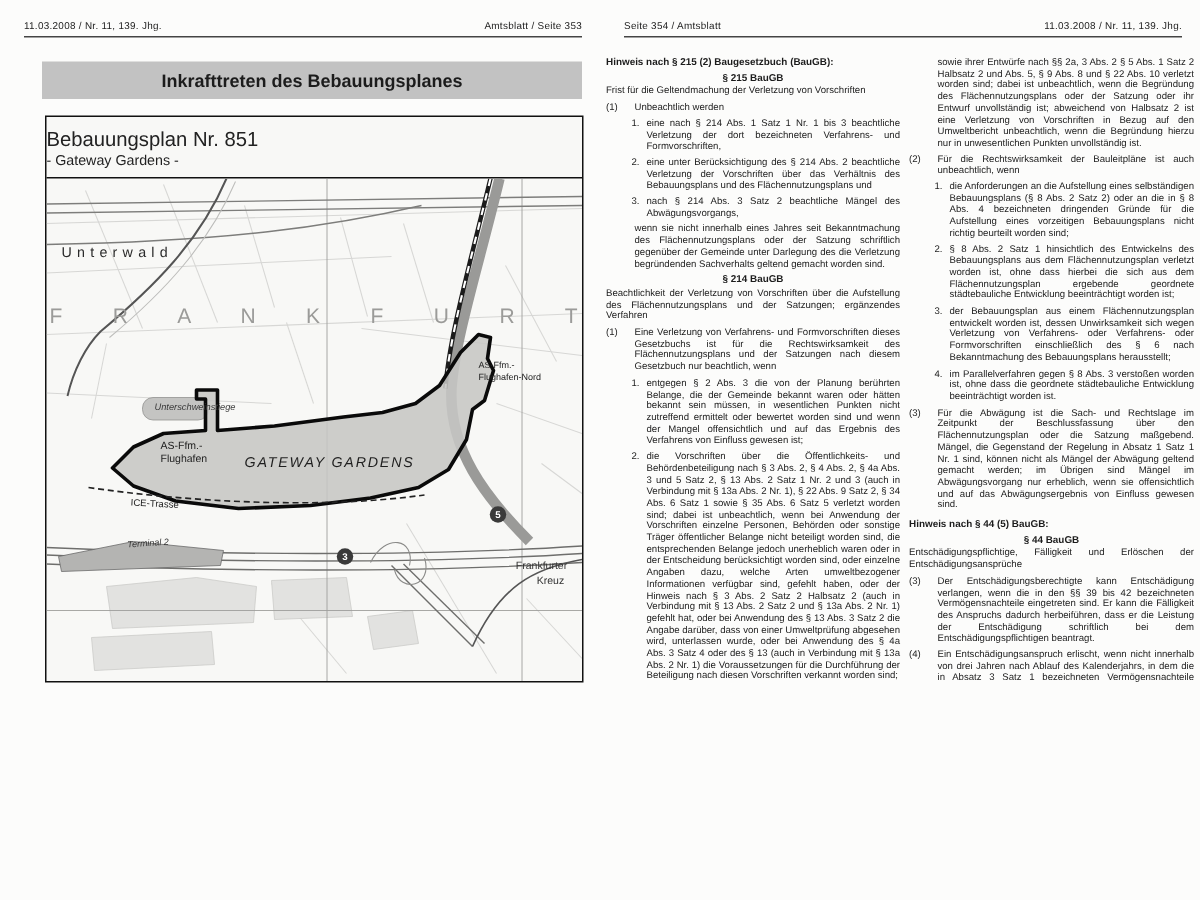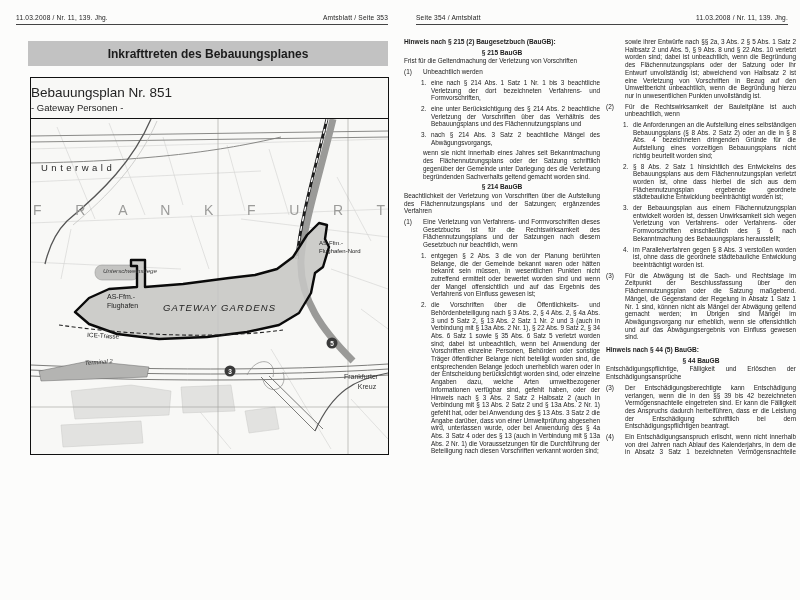--- a/index.html
+++ b/index.html
@@ -71,21 +71,21 @@
   <div class="pg-header">
     <span>11.03.2008 / Nr. 11, 139. Jhg.</span>
     <span>Amtsblatt / Seite 353</span>
   </div>
 
   <div class="title-bar">Inkrafttreten des Bebauungsplanes</div>
 
   <div class="figure">
     <div class="fig-head">
       <div class="fig-title">Bebauungsplan Nr. 851</div>
-      <div class="fig-subtitle">- Gateway Personen -</div>
+      <div class="fig-subtitle">- Gateway Gardens -</div>
     </div>
     <div class="map-wrap">
       <svg width="357" height="335" viewBox="0 0 357 335" xmlns="http://www.w3.org/2000/svg">
 
         <g stroke="#d7d7d5" stroke-width="0.7" fill="none">
           <path d="M0,30 L357,20"></path>
             <path d="M0,63 L230,52"></path>
             <path d="M0,104 L357,90"></path>
           <path d="M0,143 L150,150"></path>
             <path d="M210,100 L357,118"></path>

